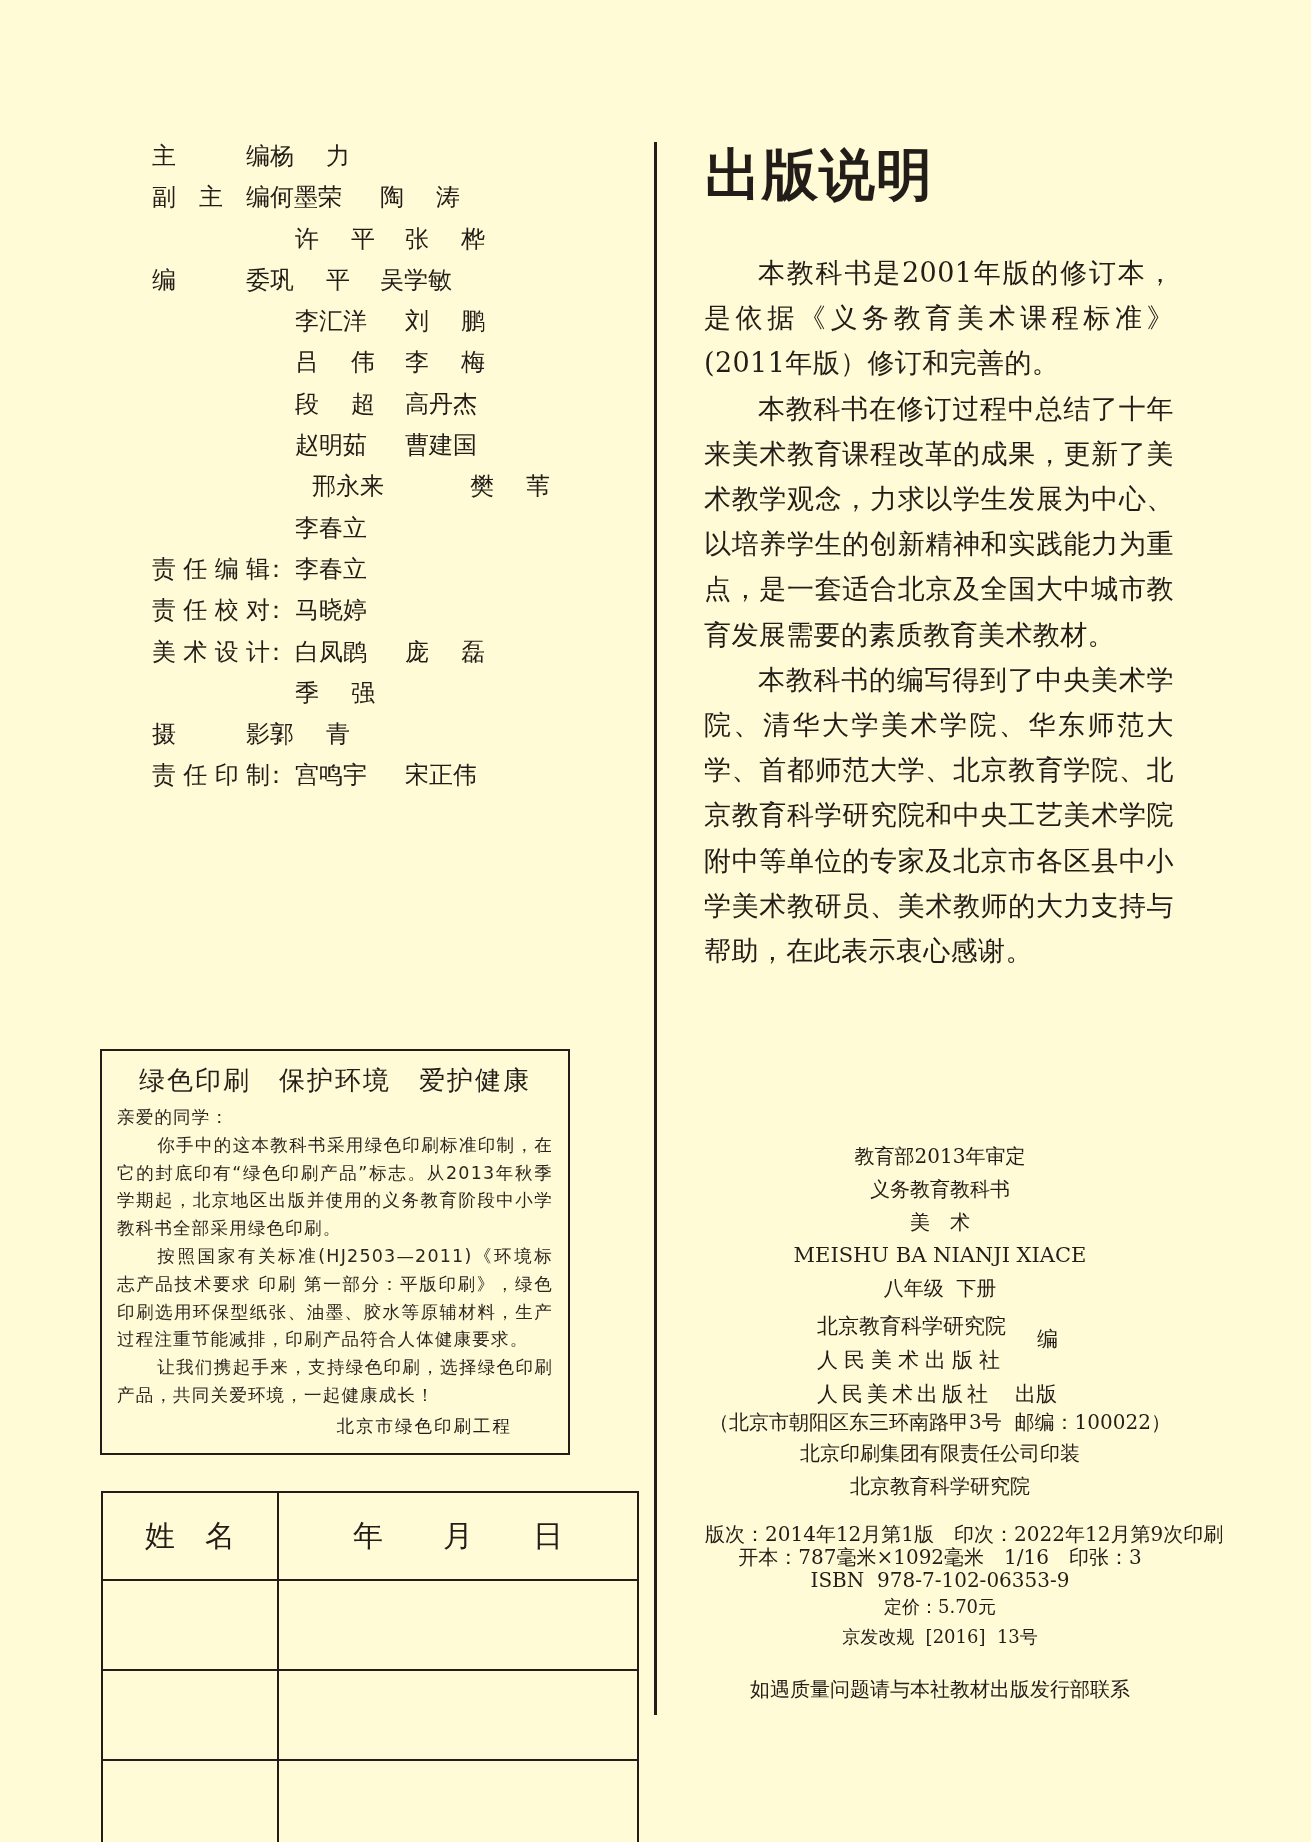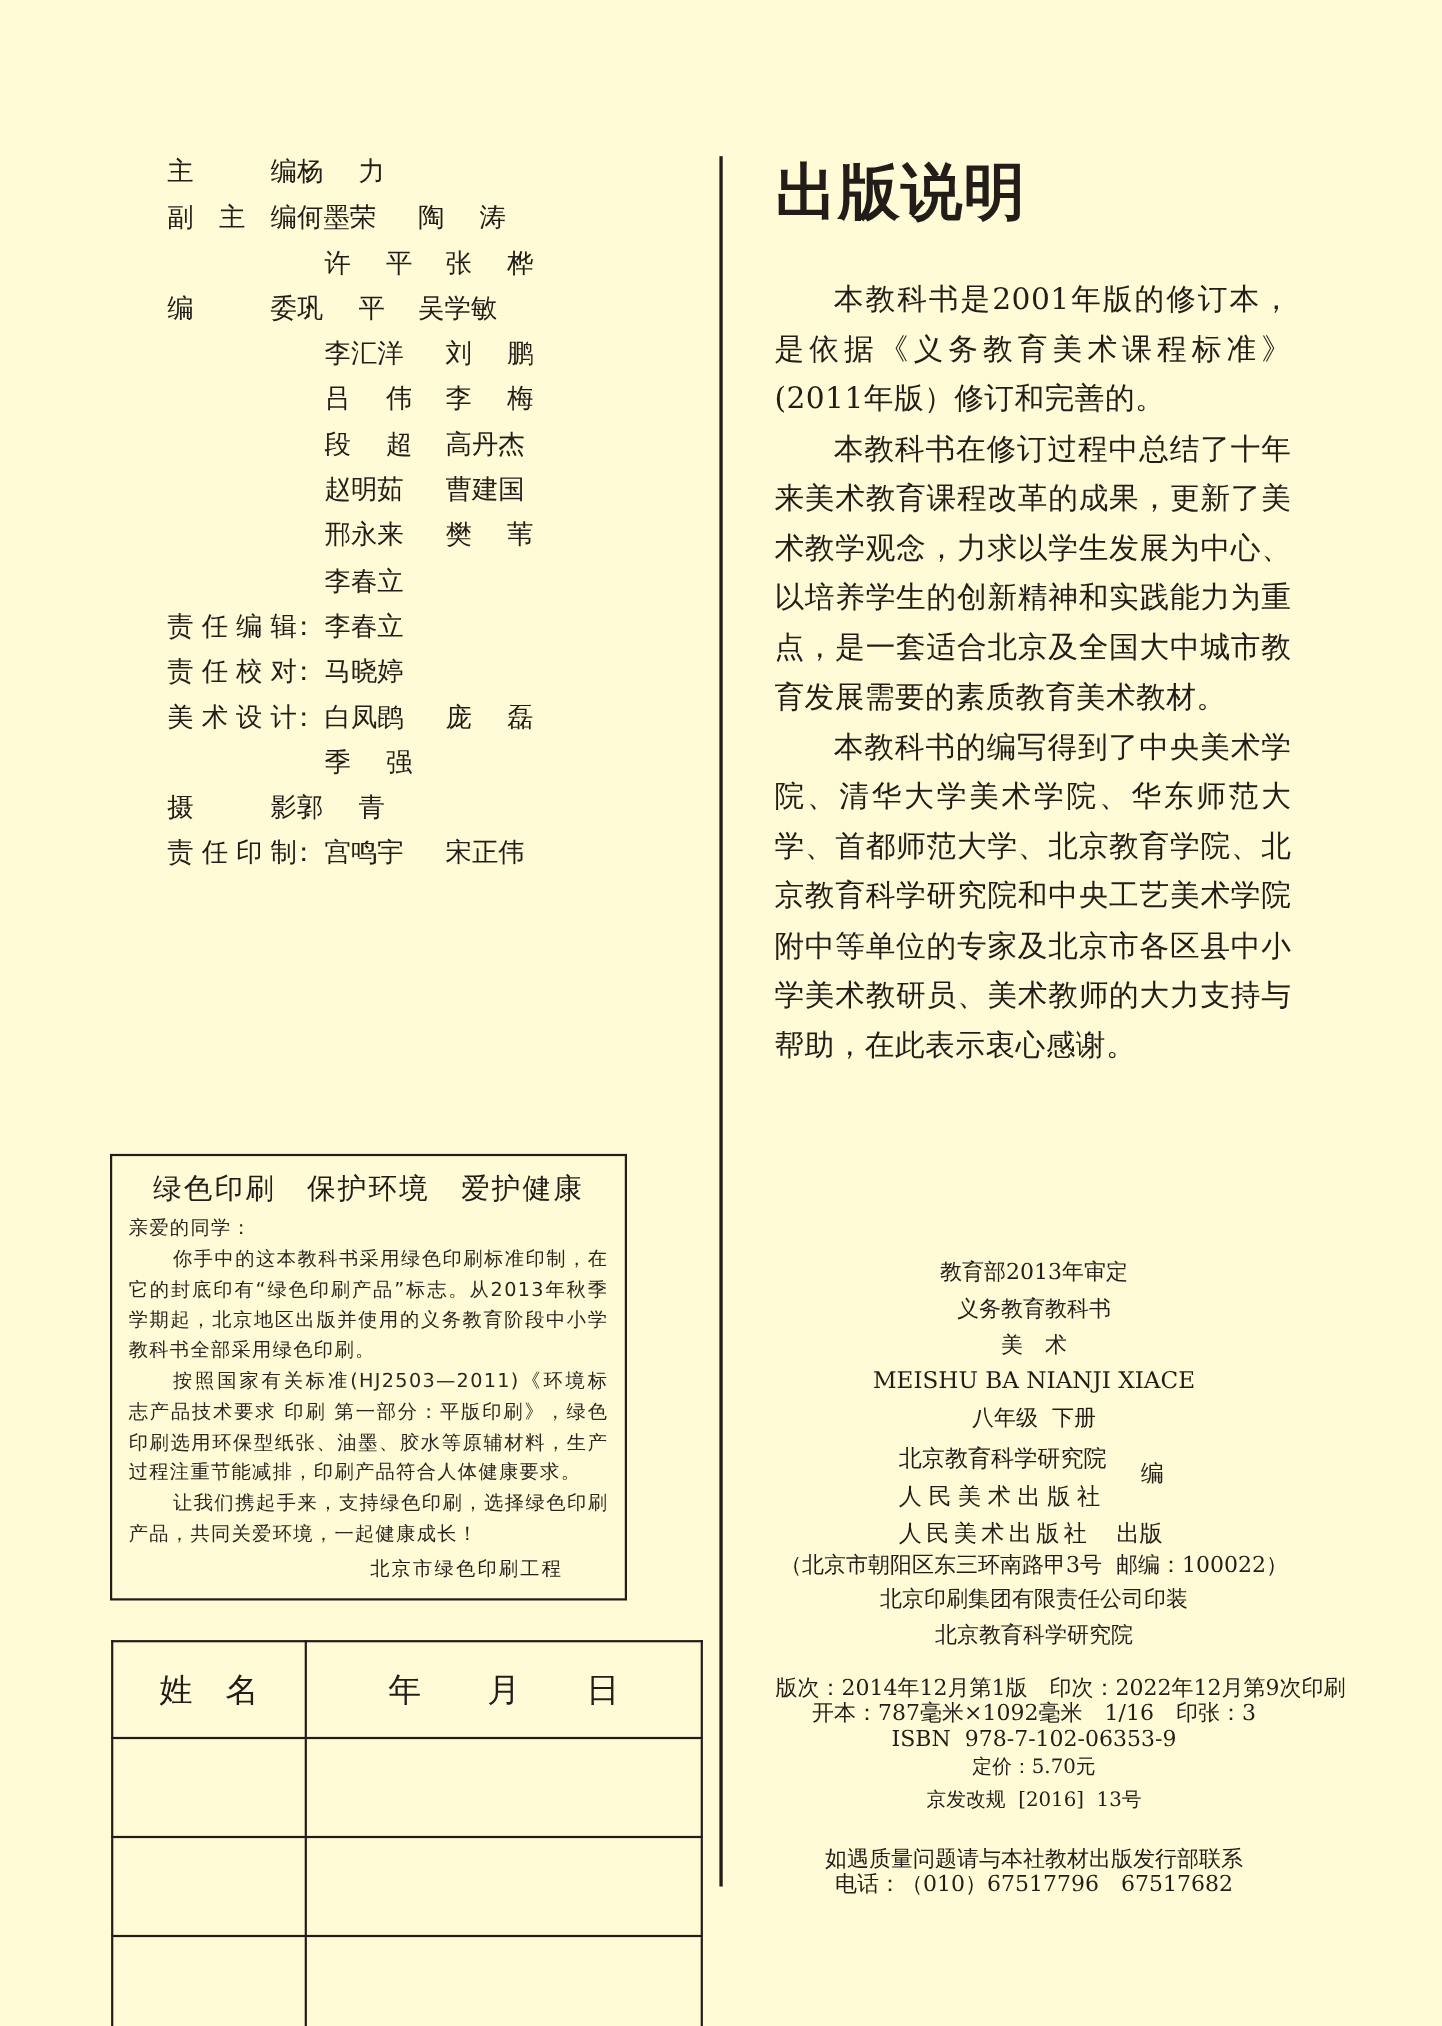--- a/index.html
+++ b/index.html
@@ -158,21 +158,21 @@
       <span class="cr-names" style="left: 143px;">
         <span class="cr-name">
           <span>赵明茹</span>
         </span>
         <span class="cr-name">
           <span>曹建国</span>
         </span>
       </span>
     </div>
     <div class="cr-row">
-      <span class="cr-names" style="left: 143px;">
+      <span class="cr-names" style="left: 160px; gap: 48px;">
         <span class="cr-name">
           <span>邢永来</span>
         </span>
         <span class="cr-name">
           <span>樊</span>
           <span>苇</span>
         </span>
       </span>
     </div>
     <div class="cr-row">
@@ -293,21 +293,20 @@
   </div>
   <div class="imp-small" style="white-space:pre; margin-top:-2px;">（北京市朝阳区东三环南路甲3号  邮编：100022）</div>
   <div class="imp-line" style="margin-top:3px;">北京印刷集团有限责任公司印装</div>
   <div class="imp-line">北京教育科学研究院</div>
   <div class="imp-small" style="white-space:pre; margin-top:20px;">版次：2014年12月第1版　印次：2022年12月第9次印刷</div>
   <div class="imp-small" style="white-space:pre;">开本：787毫米×1092毫米　1/16　印张：3</div>
   <div class="imp-small" style="white-space:pre;">ISBN  978-7-102-06353-9</div>
   <div class="imp-line" style="font-size:18px; line-height:30px;">定价：5.70元</div>
   <div class="imp-line" style="font-size:18px; line-height:30px; white-space:pre;">京发改规  [2016]  13号</div>
   <div class="imp-small" style="margin-top:26px;">如遇质量问题请与本社教材出版发行部联系</div>
-  <div class="imp-small" style="white-space:pre;">电话：（010）67517796　67517682</div>
 </div>
 
 <div class="abs greenbox">
   <div class="gb-title">
     <span>绿色印刷</span><span>保护环境</span><span>爱护健康</span>
   </div>
   <div class="gb-body">
     <p>亲爱的同学：</p>
     <p class="ind">你手中的这本教科书采用绿色印刷标准印制，在它的封底印有“绿色印刷产品”标志。从2013年秋季学期起，北京地区出版并使用的义务教育阶段中小学教科书全部采用绿色印刷。</p>
     <p class="ind">按照国家有关标准(HJ2503—2011)《环境标志产品技术要求 印刷 第一部分：平版印刷》，绿色印刷选用环保型纸张、油墨、胶水等原辅材料，生产过程注重节能减排，印刷产品符合人体健康要求。</p>

